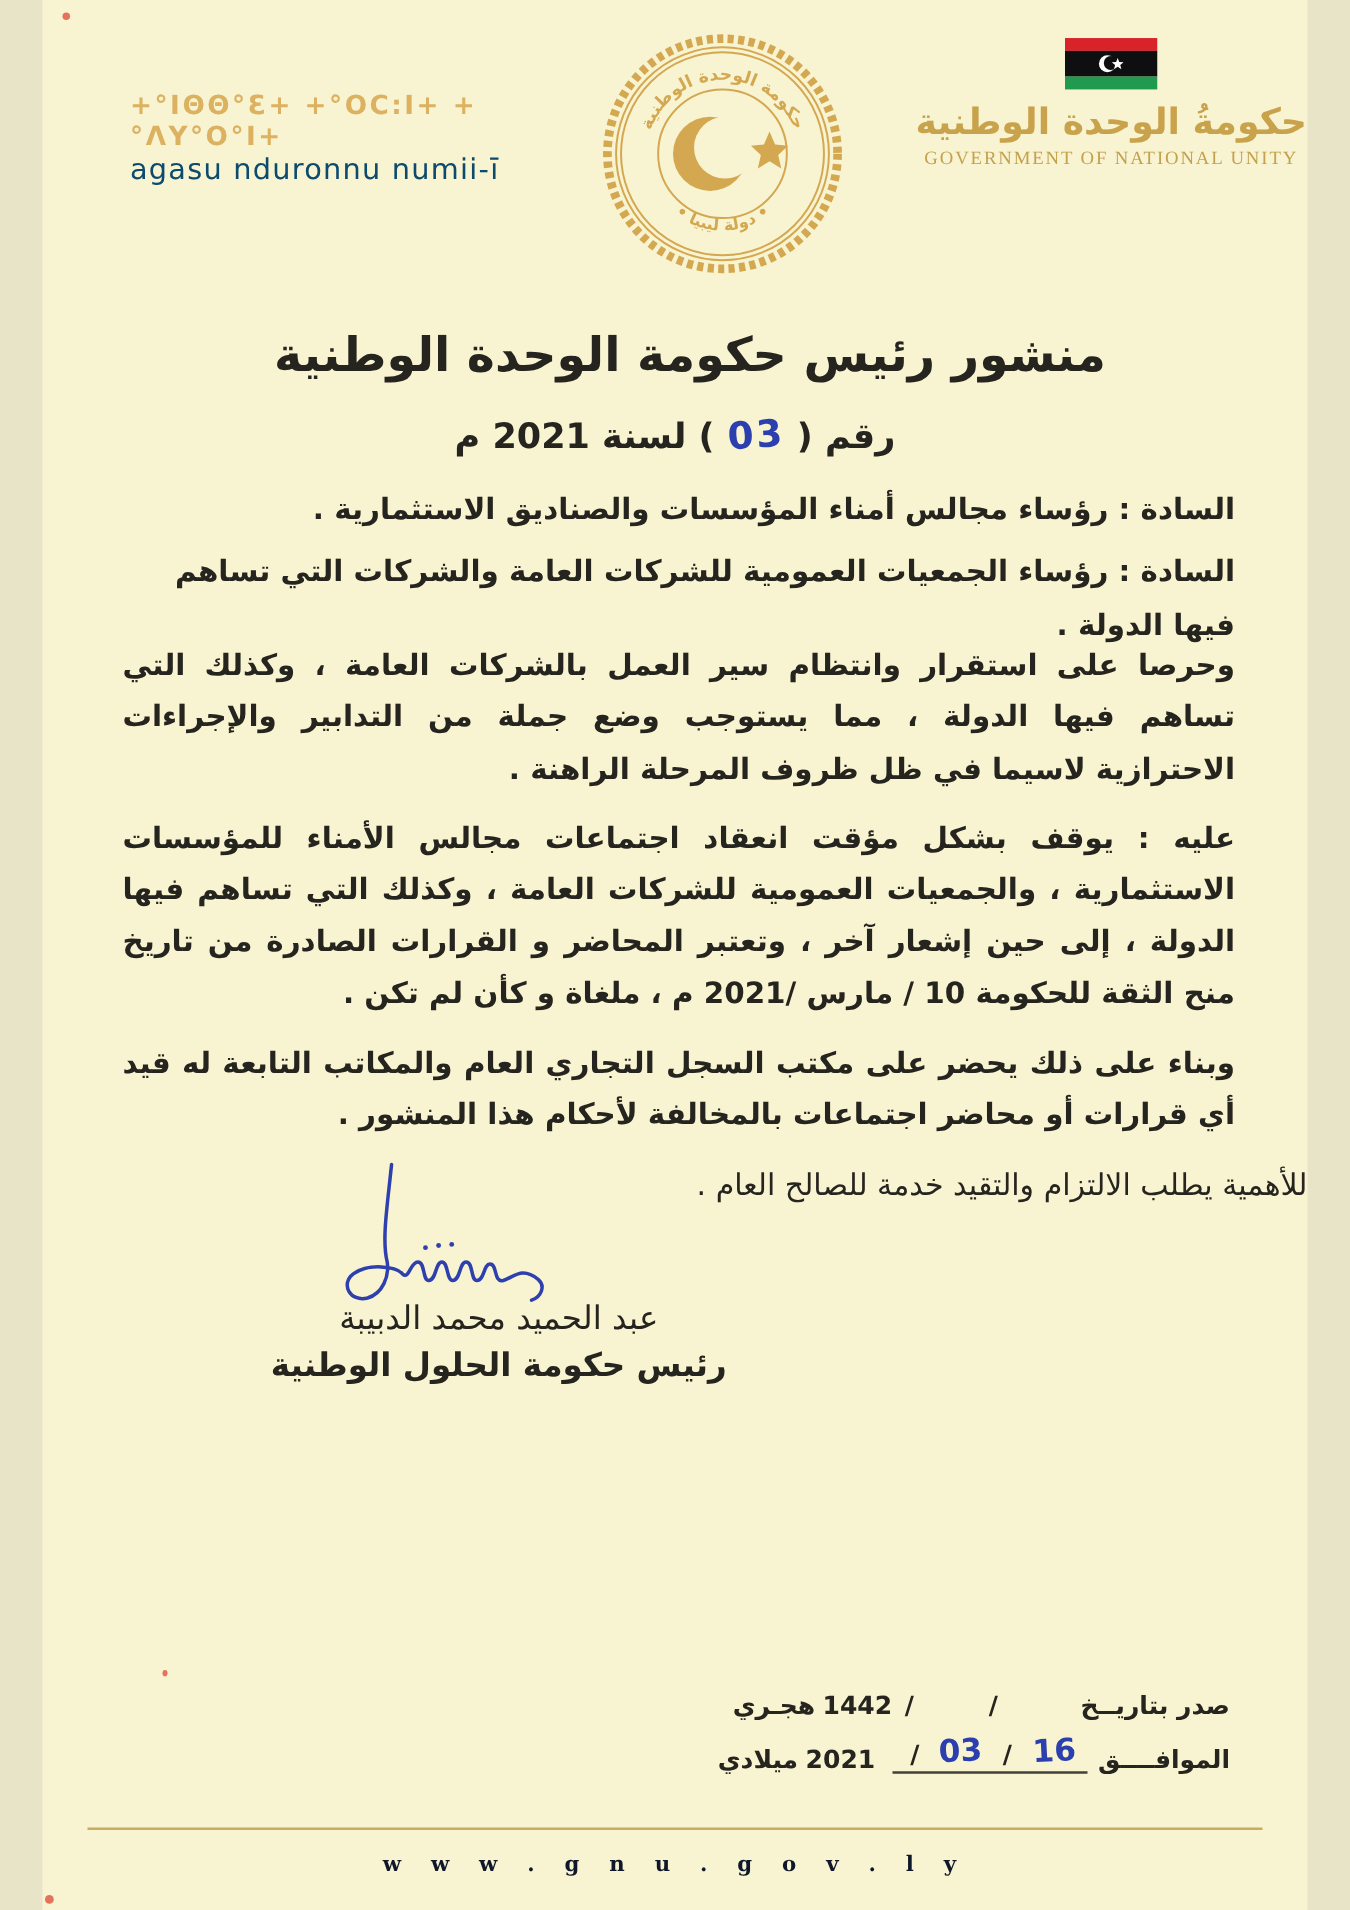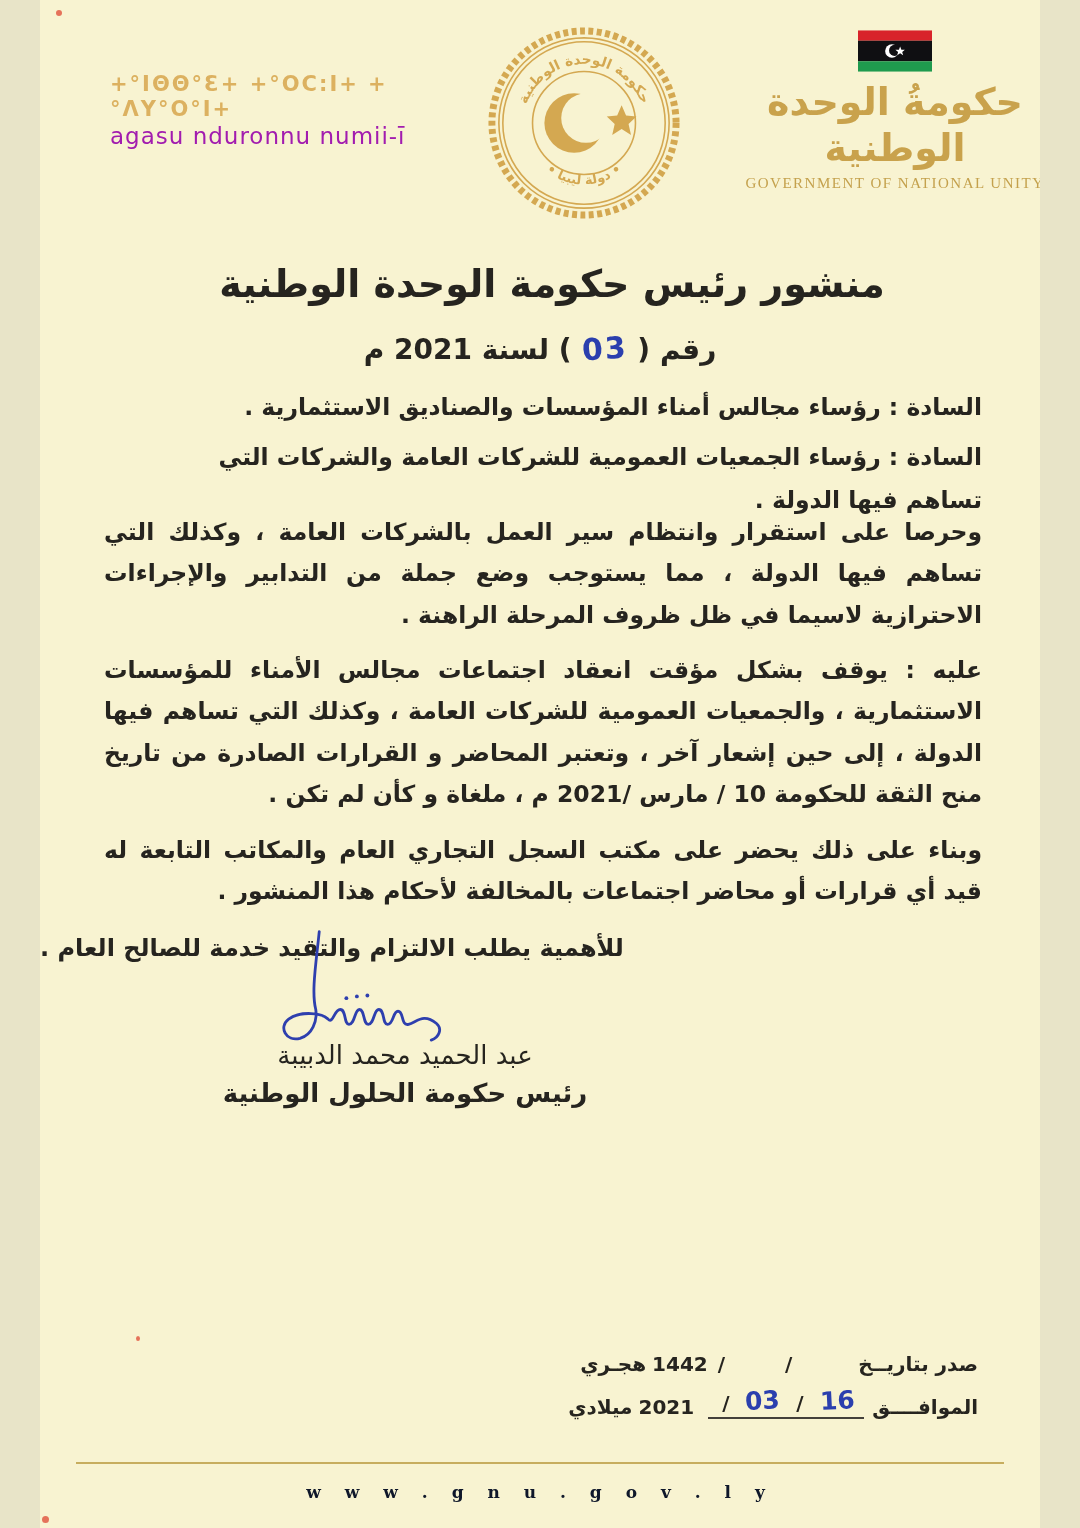--- a/index.html
+++ b/index.html
@@ -1,44 +1,44 @@
 <!DOCTYPE html>
 <html lang="ar"><head>
 <meta charset="utf-8">
 <style>
   html,body{margin:0;padding:0;}
   body{background:#e8e4c8;font-family:"DejaVu Sans",sans-serif;}
   .page{
     position:relative;width:1000px;height:1528px;margin:0 auto;
-    background:#f8f3d1;overflow:hidden;color:#26241f;
+    background:#f8f3d1;overflow:hidden;color:#26241f;padding-left:12px;
   }
   
   .tif-block{position:absolute;top:72px;left:70px;width:340px;text-align:left;}
   .tif-line{font-size:21px;font-weight:bold;color:#dcb160;letter-spacing:2px;line-height:1.2;}
-  .tif-latin{font-size:23px;color:#a21caf;letter-spacing:1px;line-height:1.3;}
+  .tif-latin{font-size:23px;color:#0c4a6e;letter-spacing:1px;line-height:1.3;}
   .seal{position:absolute;left:445px;top:24px;width:198px;height:198px;}
   .org-block{position:absolute;top:30px;left:695px;width:320px;text-align:center;}
   .flag{display:block;margin:0 auto 8px auto;width:74px;height:42px;}
-  .org-ar{font-size:38px;font-weight:bold;color:#c9a24c;line-height:1.2;direction:rtl;}
+  .org-ar{font-size:29px;font-weight:bold;color:#c9a24c;line-height:1.2;direction:rtl;}
   .org-en{font-size:15px;color:#c4a14d;letter-spacing:1.5px;margin-top:4px;font-family:"Liberation Serif","DejaVu Serif",serif;}
   
   .doc-title{position:absolute;top:250px;left:0;width:100%;text-align:center;
     font-size:38px;font-weight:bold;direction:rtl;margin:12px;}
   .num-line{position:absolute;top:331px;left:0;width:100%;text-align:center;
     font-size:28px;font-weight:bold;direction:rtl;}
   .hand{color:#2b3fae;font-size:30px;font-weight:bold;display:inline-block;
     transform:rotate(-4deg);letter-spacing:2px;padding:0 10px;}
   
   .addressees{position:absolute;top:386px;right:58px;left:96px;direction:rtl;}
   .addressees p{margin:0 0 8px 0;font-size:23.5px;font-weight:bold;line-height:1.8;}
   .body-text{position:absolute;top:512px;right:58px;left:64px;direction:rtl;}
   .body-text p{margin:0 0 14px 0;font-size:23.5px;font-weight:bold;line-height:1.76;
     text-align:justify;}
-  .closing{position:absolute;top:934px;left:0;width:100%;text-align:left;
-    font-size:24px;font-weight:bold;direction:rtl;margin:0;}
+  .closing{position:absolute;top:934px;left:0;width:100%;text-align:right;
+    font-size:24px;font-weight:normal;direction:rtl;margin:0;}
   
   .signature{position:absolute;left:218px;top:922px;width:210px;height:140px;}
   .sig-name{position:absolute;top:1040px;left:150px;width:430px;text-align:center;
     font-size:26px;font-weight:normal;direction:rtl;}
   .sig-role{position:absolute;top:1078px;left:150px;width:430px;text-align:center;
     font-size:26px;font-weight:bold;direction:rtl;}
   
   .date-block{position:absolute;top:1352px;right:62px;width:430px;direction:rtl;}
   .date-row{display:flex;direction:rtl;align-items:flex-end;font-size:20px;
     font-weight:bold;margin-bottom:10px;}

